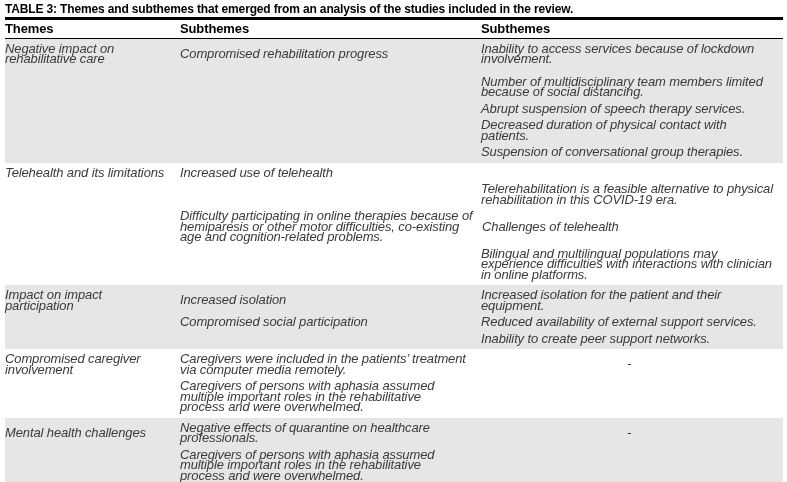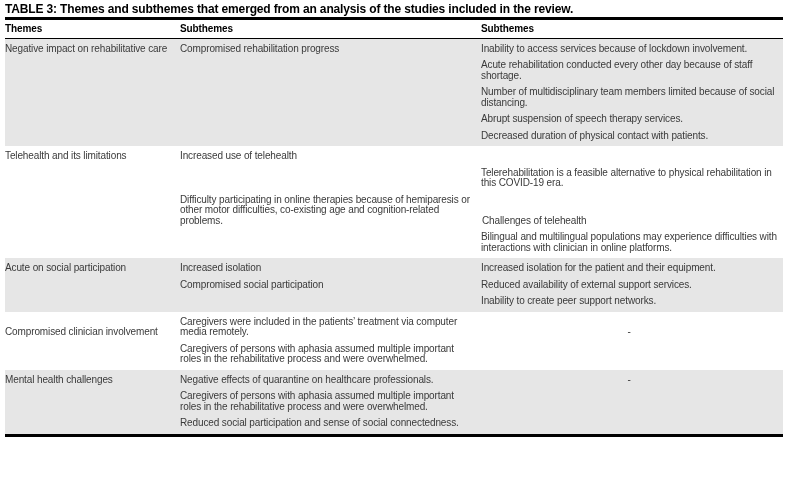--- a/index.html
+++ b/index.html
@@ -45,25 +45,26 @@
     letter-spacing: -0.1px;
   }
   .section {
     padding: 2px 0;
   }
   .section.shaded {
     background: #e6e6e6;
   }
   .row {
     display: flex;
-    align-items: flex-end;
+    align-items: center;
+    font-style: italic;
   }
   .col {
     box-sizing: border-box;
-    font-size: 10px;
+    font-size: 13px;
     line-height: 10.5px;
     letter-spacing: -0.12px;
   }
   .row .col {
     padding-top: 3px;
     padding-bottom: 3px;
   }
   .col1 {
     width: 175px;
     flex: 0 0 175px;
@@ -107,36 +108,40 @@
   <div id="table-body">
       <div class="section shaded">
         <div class="row">
           <div class="col col1">Negative impact on rehabilitative care</div>
           <div class="col col2">Compromised rehabilitation progress</div>
           <div class="col col3">Inability to access services because of lockdown involvement.</div>
         </div>
         <div class="row">
           <div class="col col1"></div>
           <div class="col col2"></div>
-          <div class="col col3">Acute rehabilitation conducted every other day because of staff shortage.</div>
         </div>
         <div class="row">
           <div class="col col1"></div>
           <div class="col col2"></div>
           <div class="col col3">Number of multidisciplinary team members limited because of social distancing.</div>
         </div>
         <div class="row">
           <div class="col col1"></div>
           <div class="col col2"></div>
           <div class="col col3">Abrupt suspension of speech therapy services.</div>
         </div>
         <div class="row">
           <div class="col col1"></div>
           <div class="col col2"></div>
           <div class="col col3">Decreased duration of physical contact with patients.</div>
+        </div>
+        <div class="row">
+          <div class="col col1"></div>
+          <div class="col col2"></div>
+          <div class="col col3">Suspension of conversational group therapies.</div>
         </div>
       </div>
       <div class="section">
         <div class="row">
           <div class="col col1">Telehealth and its limitations</div>
           <div class="col col2">Increased use of telehealth</div>
         </div>
         <div class="row">
           <div class="col col1"></div>
           <div class="col col2"></div>
@@ -148,38 +153,38 @@
           <div class="col col2">Challenges of telehealth</div>
         </div>
         <div class="row">
           <div class="col col1"></div>
           <div class="col col2"></div>
           <div class="col col3">Bilingual and multilingual populations may experience difficulties with interactions with clinician in online platforms.</div>
         </div>
       </div>
       <div class="section shaded">
         <div class="row">
-          <div class="col col1">Acute on social participation</div>
+          <div class="col col1">Impact on impact participation</div>
           <div class="col col2">Increased isolation</div>
           <div class="col col3">Increased isolation for the patient and their equipment.</div>
         </div>
         <div class="row">
           <div class="col col1"></div>
           <div class="col col2">Compromised social participation</div>
           <div class="col col3">Reduced availability of external support services.</div>
         </div>
         <div class="row">
           <div class="col col1"></div>
           <div class="col col2"></div>
           <div class="col col3">Inability to create peer support networks.</div>
         </div>
       </div>
       <div class="section">
         <div class="row">
-          <div class="col col1">Compromised clinician involvement</div>
+          <div class="col col1">Compromised caregiver involvement</div>
           <div class="col col2">Caregivers were included in the patients’ treatment via computer media remotely.</div>
           <div class="col col3 dash">-</div>
         </div>
         <div class="row">
           <div class="col col1"></div>
           <div class="col col2">Caregivers of persons with aphasia assumed multiple important roles in the rehabilitative process and were overwhelmed.</div>
           <div class="col col3"></div>
         </div>
       </div>
       <div class="section shaded">

